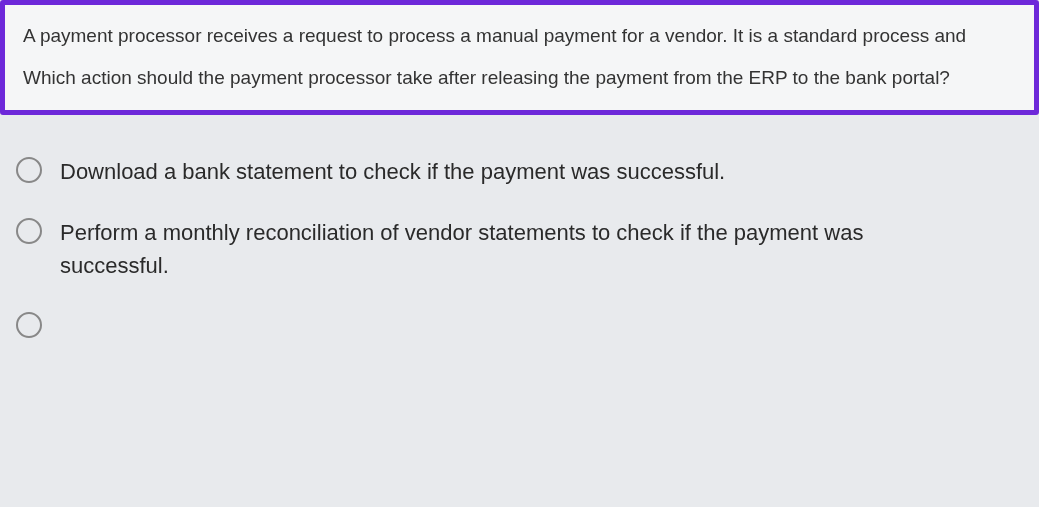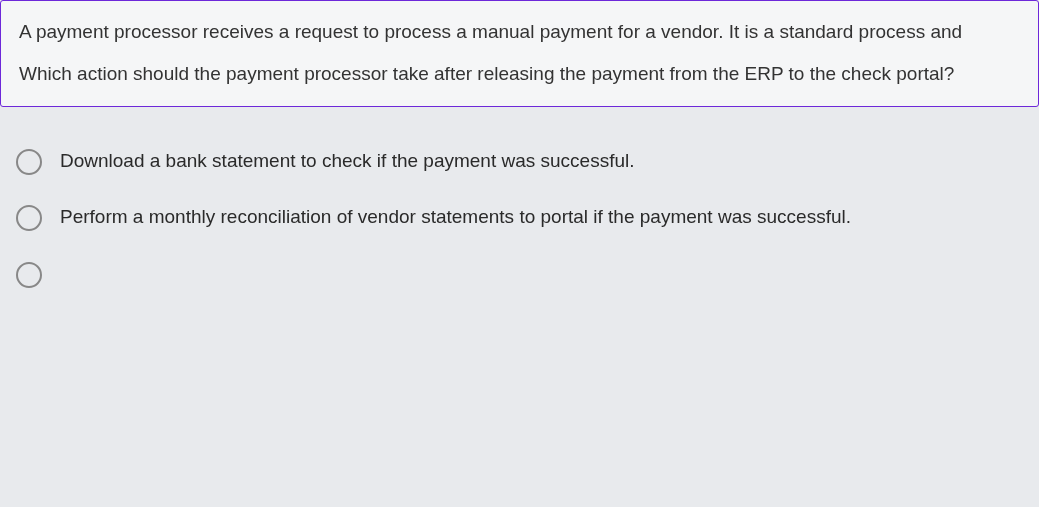--- a/index.html
+++ b/index.html
@@ -9,21 +9,21 @@
     }
     body {
       font-family: 'Segoe UI', Tahoma, Geneva, Verdana, sans-serif;
       background: #e8eaed;
       width: 1039px;
       height: 507px;
       overflow: hidden;
     }
     .question-header {
       background: #f5f6f7;
-      border: 1px solid #6d28d9;
+      border: 5px solid #6d28d9;
       border-radius: 3px;
       padding: 16px 18px;
       margin-bottom: 40px;
     }
     .question-line {
       color: #333;
       font-size: 19px;
       line-height: 1.6;
       margin-bottom: 12px;
     }
@@ -44,38 +44,38 @@
       height: 26px;
       min-width: 26px;
       border: 2px solid #888;
       border-radius: 50%;
       margin-right: 18px;
       margin-top: 2px;
       background: transparent;
     }
     .option-text {
       color: #2a2a2a;
-      font-size: 19px;
+      font-size: 22px;
       line-height: 1.5;
       max-width: 860px;
     }
   </style>
 </head>
 <body>
 
 <div class="question-header">
   <p class="question-line">A payment processor receives a request to process a manual payment for a vendor. It is a standard process and</p>
-  <p class="question-line">Which action should the payment processor take after releasing the payment from the ERP to the check portal?</p>
+  <p class="question-line">Which action should the payment processor take after releasing the payment from the ERP to the bank portal?</p>
 </div>
 
 <div class="options-container">
   <div class="option-row">
     <div class="radio-circle"></div>
     <div class="option-text">Download a bank statement to check if the payment was successful.</div>
   </div>
   <div class="option-row">
     <div class="radio-circle"></div>
-    <div class="option-text">Perform a monthly reconciliation of vendor statements to portal if the payment was successful.</div>
+    <div class="option-text">Perform a monthly reconciliation of vendor statements to check if the payment was successful.</div>
   </div>
   <div class="option-row">
     <div class="radio-circle"></div>
   </div>
 </div>
 
 </body></html>

